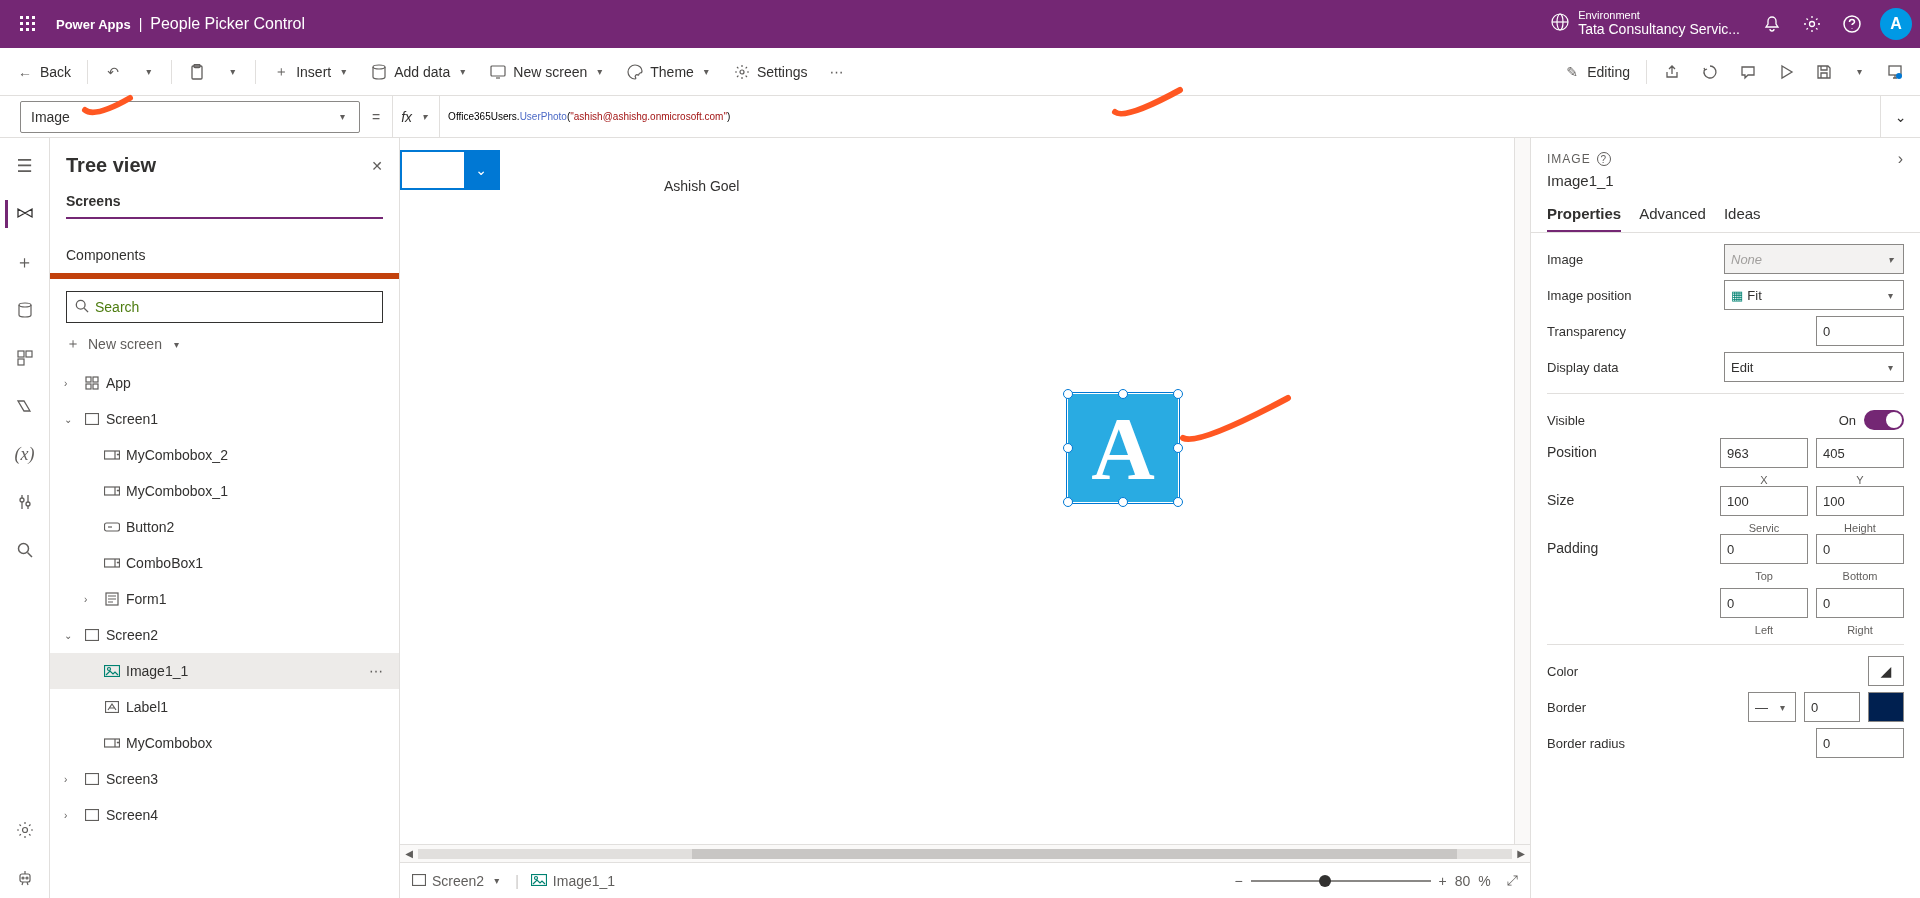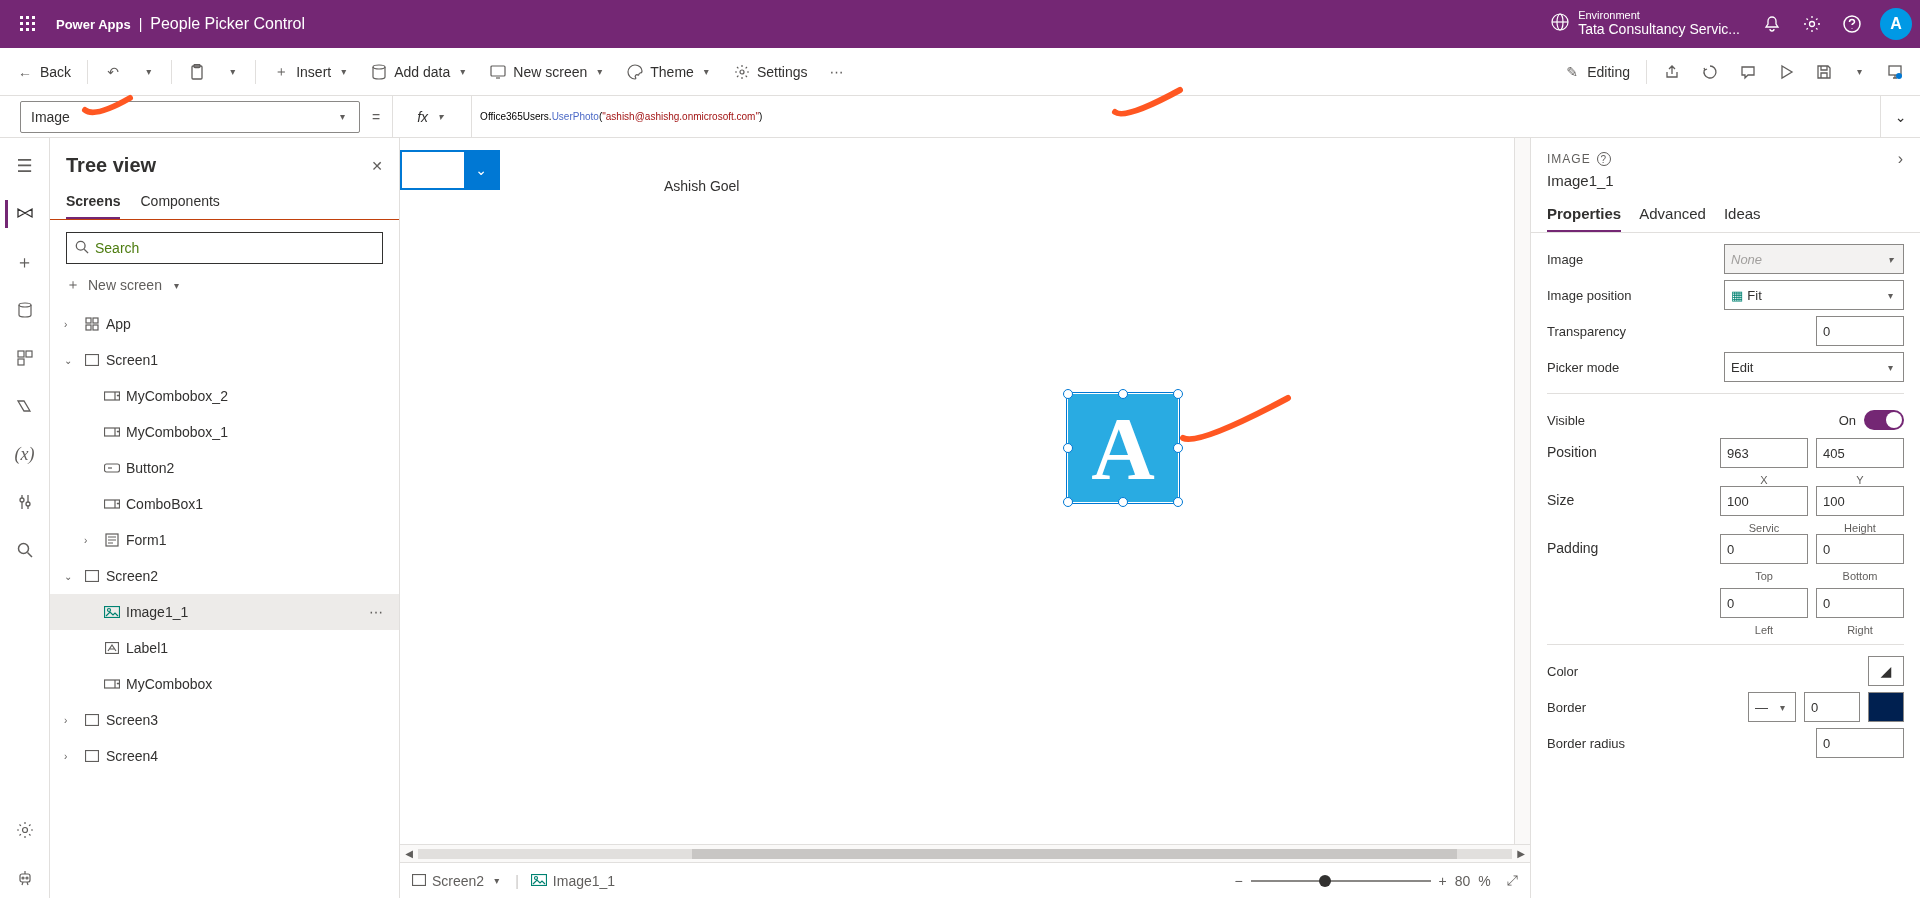--- a/index.html
+++ b/index.html
@@ -23,39 +23,39 @@
 .cmdbar .cbtn { display:flex; align-items:center; gap:6px; padding: 6px 8px; border-radius:2px; cursor:pointer; }
 .cmdbar .cicon { width:18px; height:18px; display:inline-flex;align-items:center;justify-content:center; color:#605e5c;}
 .cmdbar .divider { width:1px; height:24px; background:#e1dfdd; margin:0 4px;}
 .cmdbar .spacer { flex:1; }
 .caret { font-size: 10px; color:#605e5c; padding: 0 4px;}
 
 
 .formularow { height: 42px; border-bottom: 1px solid #e1dfdd; display:flex; align-items:center; position:relative;}
 .propdd { width: 340px; height: 32px; border:1px solid #8a8886; margin-left: 20px; display:flex;align-items:center;padding:0 10px;justify-content:space-between; border-radius:2px;}
 .eq { padding: 0 12px; color:#605e5c;}
-.fx { padding: 0 24px; font-style:italic; font-family: "Segoe UI", serif; color:#323130; border-left:1px solid #e1dfdd; height:100%; display:flex;align-items:center;}
+.fx { padding: 0 8px; font-style:italic; font-family: "Segoe UI", serif; color:#323130; border-left:1px solid #e1dfdd; height:100%; display:flex;align-items:center;}
 .fbar { flex:1; height:100%; display:flex; align-items:center; font-family: Consolas, monospace; font-size:10px; border-left:1px solid #e1dfdd; padding-left:8px;}
 .tok-func { color: #000; }
 .tok-method { color: #4b69c6; }
 .tok-string { color: #a31515; }
 .expand { width:40px; display:flex;align-items:center;justify-content:center;border-left:1px solid #e1dfdd;height:100%;}
 
 
 .main { display:flex; height: calc(898px - 48px - 48px - 42px - 0px); }
 .leftrail { width: 50px; border-right: 1px solid #e1dfdd; display:flex;flex-direction:column;align-items:center;padding-top:8px;gap:8px;}
 .leftrail .ricon { width:40px;height:40px;display:flex;align-items:center;justify-content:center;color:#605e5c;font-size:18px;border-radius:2px;}
 .leftrail .ricon.active { background:#fff; position:relative; }
 .leftrail .ricon.active::before { content:""; position:absolute; left:0; top:6px; bottom:6px; width:3px; background:#742774;}
 .leftrail .railspacer { flex:1; }
 
 .treeview { width: 350px; border-right: 1px solid #e1dfdd; display:flex; flex-direction:column; }
 .tvhead { display:flex; align-items:center; justify-content:space-between; padding: 16px 16px 8px; }
 .tvhead h2 { font-size:20px; font-weight:600; }
-.tvtabs { display:flex; gap:20px; padding: 0 16px; border-bottom:1px solid #c2410c;}
+.tvtabs { display:flex; gap:20px; padding: 0 16px; border-bottom:6px solid #c2410c;flex-direction:column;}
 .tvtab { padding: 8px 0; border-bottom: 2px solid transparent; cursor:pointer;}
 .tvtab.active { border-bottom-color: #742774; font-weight:600;}
 .tvsearch { margin: 12px 16px 8px; border:1px solid #323130; height:32px; display:flex;align-items:center;padding:0 8px;gap:6px;color:#4d7c0f;}
 .tvnewscreen { padding: 4px 16px 8px; display:flex;align-items:center;gap:8px;color:#605e5c;}
 .tree { flex:1; overflow:auto; padding: 4px 0;}
 .titem { display:flex; align-items:center; height:36px; padding-left: 14px; gap:4px; cursor:pointer;}
 .titem .chev { width:14px; font-size:10px; color:#605e5c;}
 .titem .ticon { width:20px; display:flex;justify-content:center;color:#605e5c;}
 .titem .ticon.tealicon { color:#008272;}
 .titem.selected { background:#edebe9; }
@@ -624,21 +624,21 @@
           <div class="pinput wfull">
             <span><span style="color:#008272;margin-right:4px;">▦</span><span>Fit</span></span>
             <span class="caret">▾</span>
           </div>
         </div>
       <div class="prow">
           <div class="plabel">Transparency</div>
           <div class="pinput wnum">0</div>
         </div>
       <div class="prow">
-          <div class="plabel">Picker mode</div>
+          <div class="plabel">Display data</div>
           <div class="pinput wfull">
             <span>Edit</span>
             <span class="caret">▾</span>
           </div>
         </div>
       <div class="pdivider"></div>
       <div class="prow">
           <div class="plabel">Visible</div>
           <span style="font-size:13px;">On</span>
           <div class="toggle"></div>

